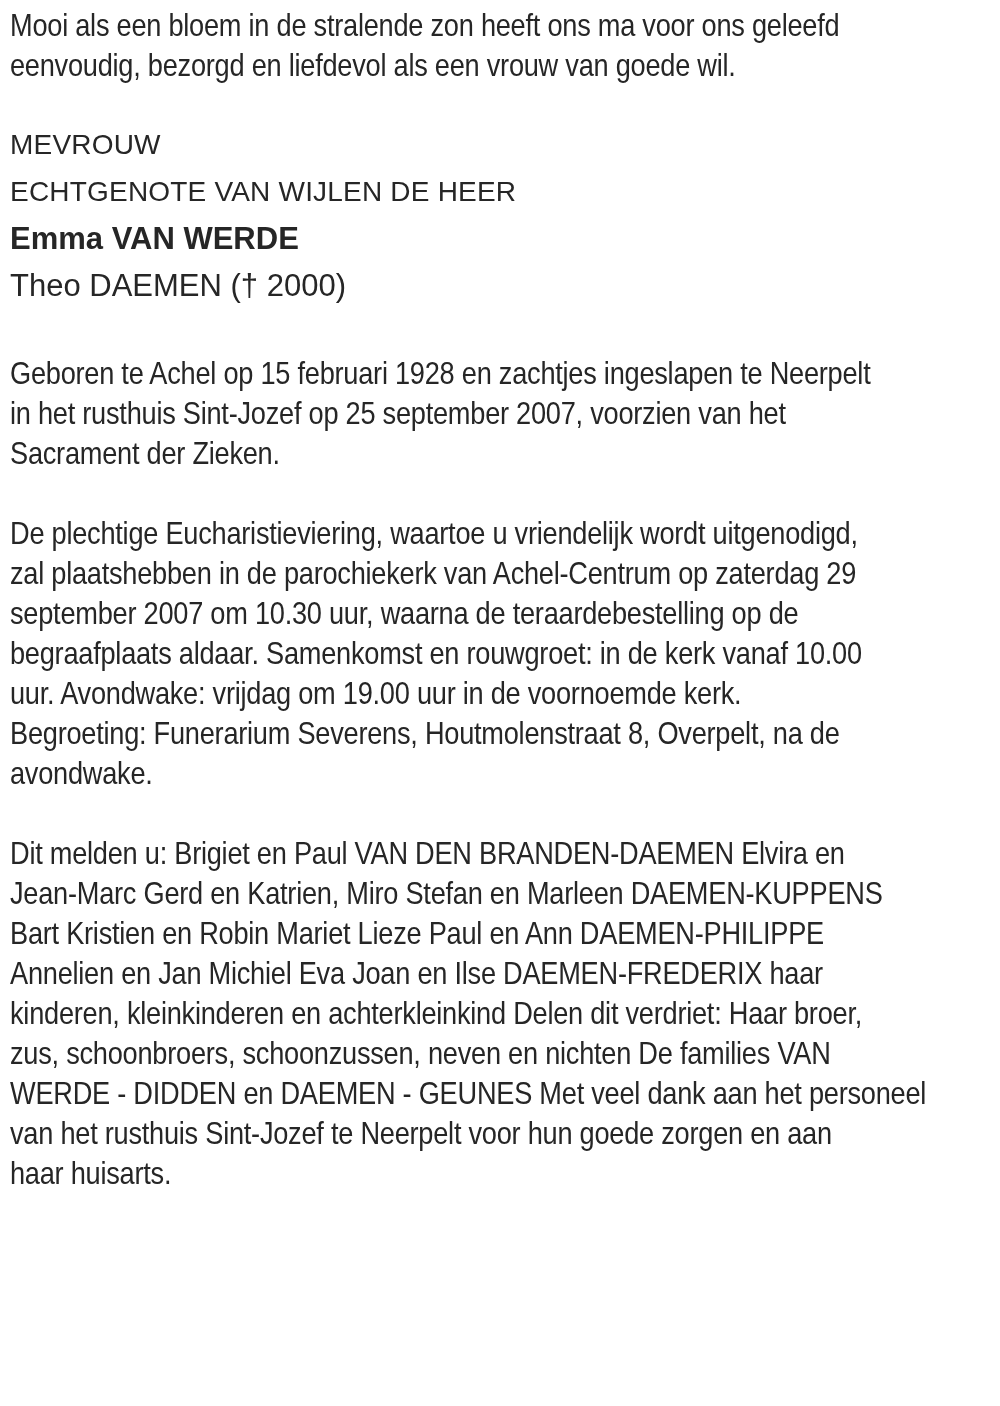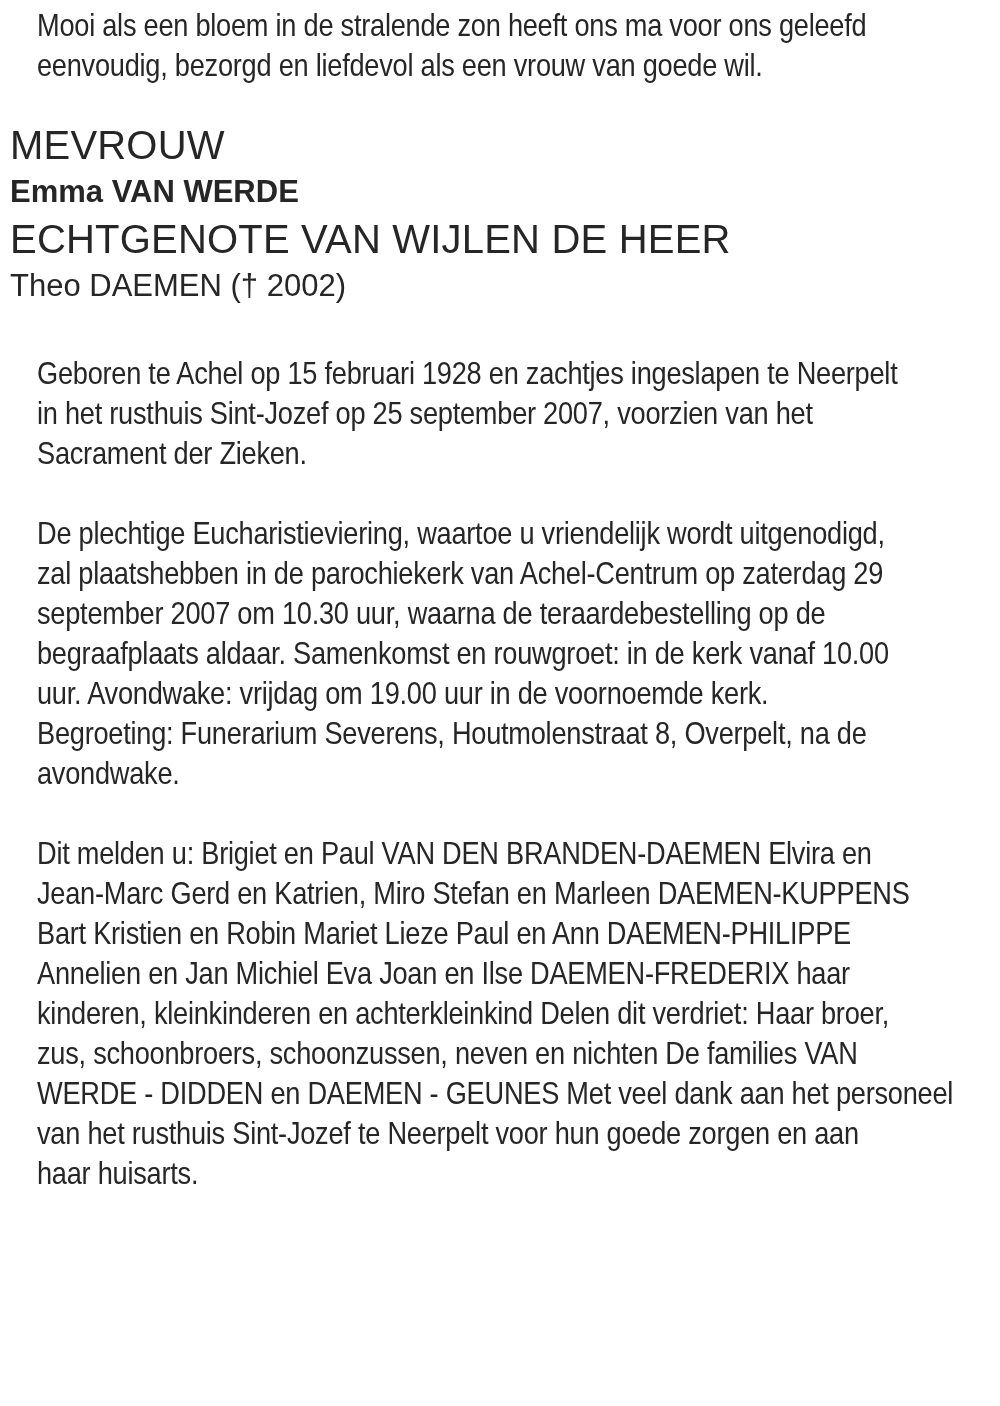--- a/index.html
+++ b/index.html
@@ -17,25 +17,25 @@
   }
   
   .line {
     font-size: 32px;
     line-height: 40px;
     white-space: nowrap;
     letter-spacing: -0.3px;
     transform: scaleX(0.85);
     transform-origin: 0 50%;
   }
-  .para { margin-bottom: 40px; margin-left: 27px; }
+  .para { margin-bottom: 40px; }
   .para.last { margin-bottom: 0; }
   
   .heading-line {
-    font-size: 40px;
+    font-size: 28px;
     line-height: 40px;
     white-space: nowrap;
     margin-bottom: 7px;
     letter-spacing: 0.2px;
   }
   .heading-line.name {
     font-weight: bold;
     font-size: 31px;
     letter-spacing: 0;
   }
@@ -49,23 +49,23 @@
 <body>
 
 <div class="page">
 
   <div class="para">
     <div class="line">Mooi als een bloem in de stralende zon heeft ons ma voor ons geleefd</div>
     <div class="line">eenvoudig, bezorgd en liefdevol als een vrouw van goede wil.</div>
   </div>
 
   <div class="heading-line">MEVROUW</div>
+  <div class="heading-line">ECHTGENOTE VAN WIJLEN DE HEER</div>
   <div class="heading-line name">Emma VAN WERDE</div>
-  <div class="heading-line">ECHTGENOTE VAN WIJLEN DE HEER</div>
-  <div class="heading-line spouse">Theo DAEMEN († 2002)</div>
+  <div class="heading-line spouse">Theo DAEMEN († 2000)</div>
 
   <div class="para">
     <div class="line">Geboren te Achel op 15 februari 1928 en zachtjes ingeslapen te Neerpelt</div>
     <div class="line">in het rusthuis Sint-Jozef op 25 september 2007, voorzien van het</div>
     <div class="line">Sacrament der Zieken.</div>
   </div>
 
   <div class="para">
     <div class="line">De plechtige Eucharistieviering, waartoe u vriendelijk wordt uitgenodigd,</div>
     <div class="line">zal plaatshebben in de parochiekerk van Achel-Centrum op zaterdag 29</div>

